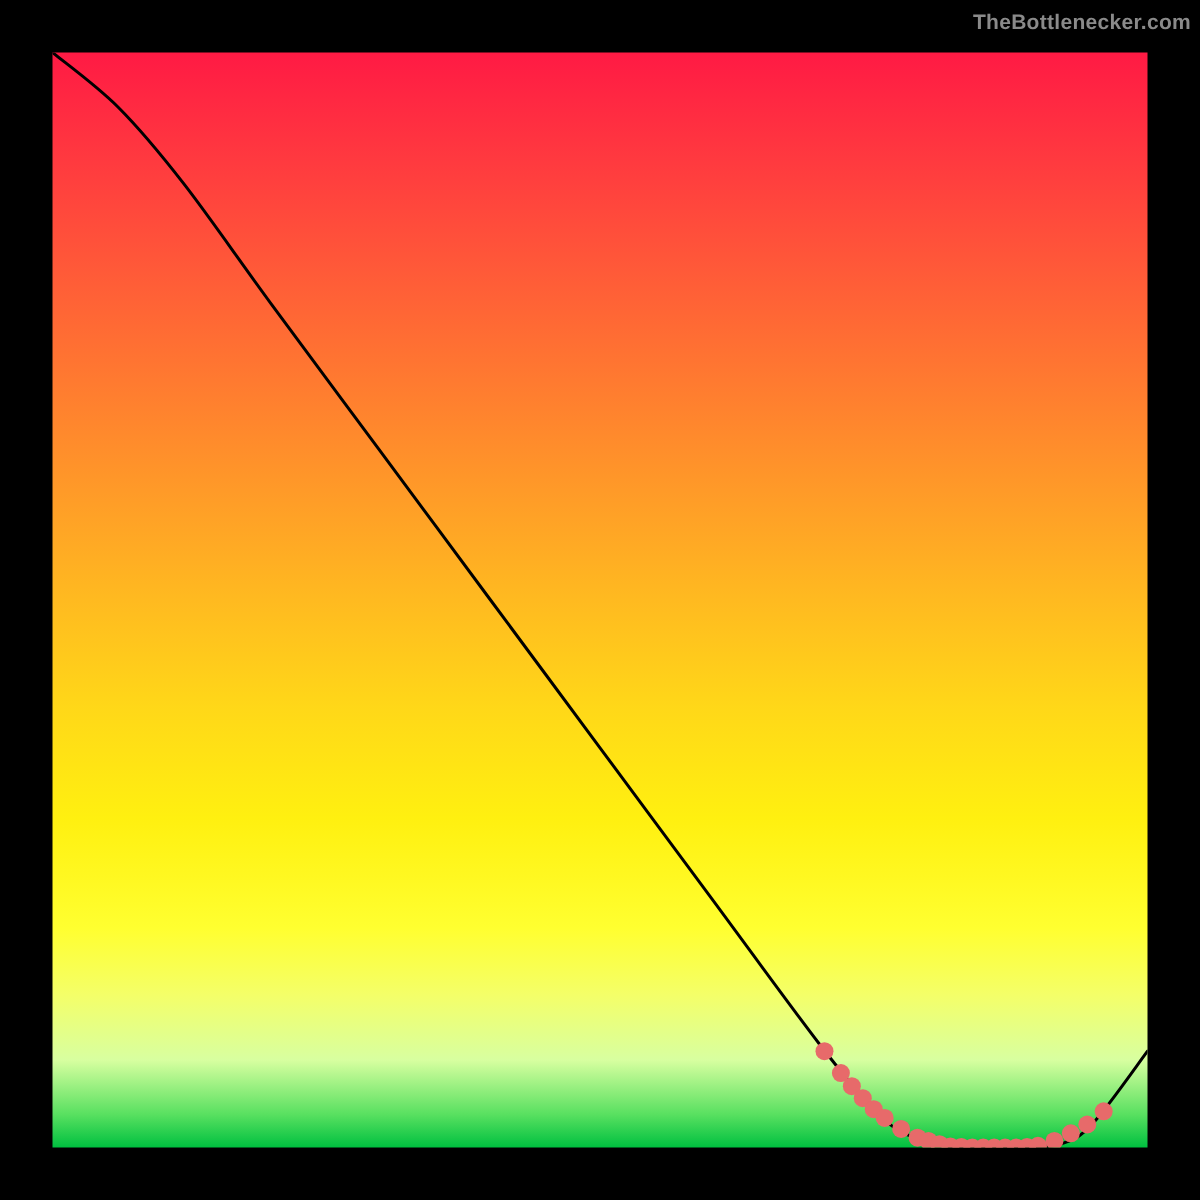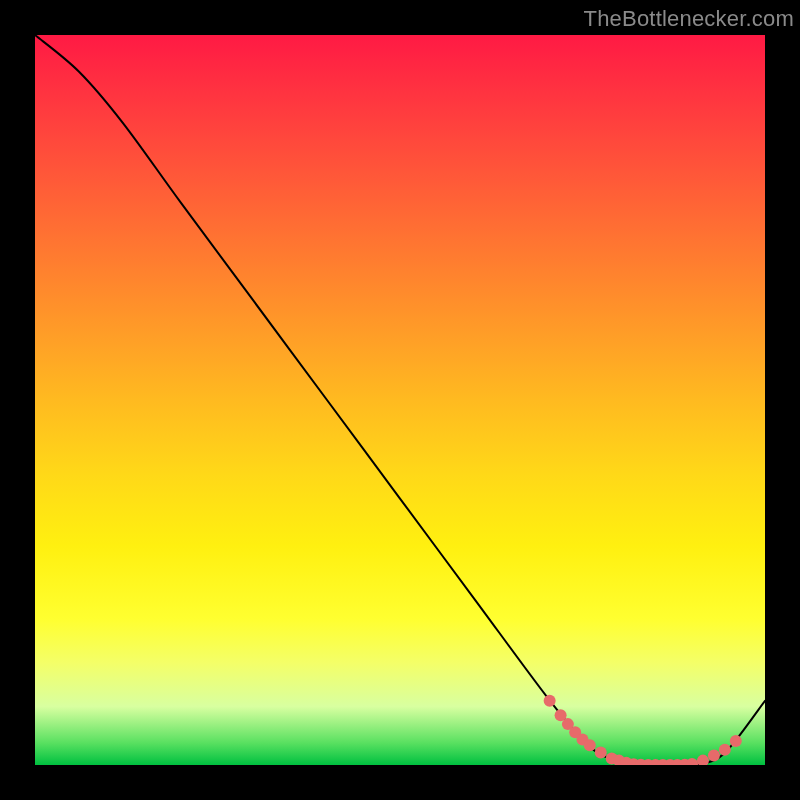--- a/index.html
+++ b/index.html
@@ -36,22 +36,22 @@
       #f4ff68 86%,
       #d8ffa0 92%,
       #58e060 97%,
       #00c040 100%);
   }
   .attribution {
     position: absolute;
     right: 6px;
     top: 6px;
     color: #8a8a8a;
-    font-size: 22px;
-    font-weight: 400;
+    font-size: 14px;
+    font-weight: 700;
     letter-spacing: 0.2px;
   }
   svg.curve {
     position: absolute;
     left: 0;
     top: 0;
     width: 730px;
     height: 730px;
     display: block;
   }

